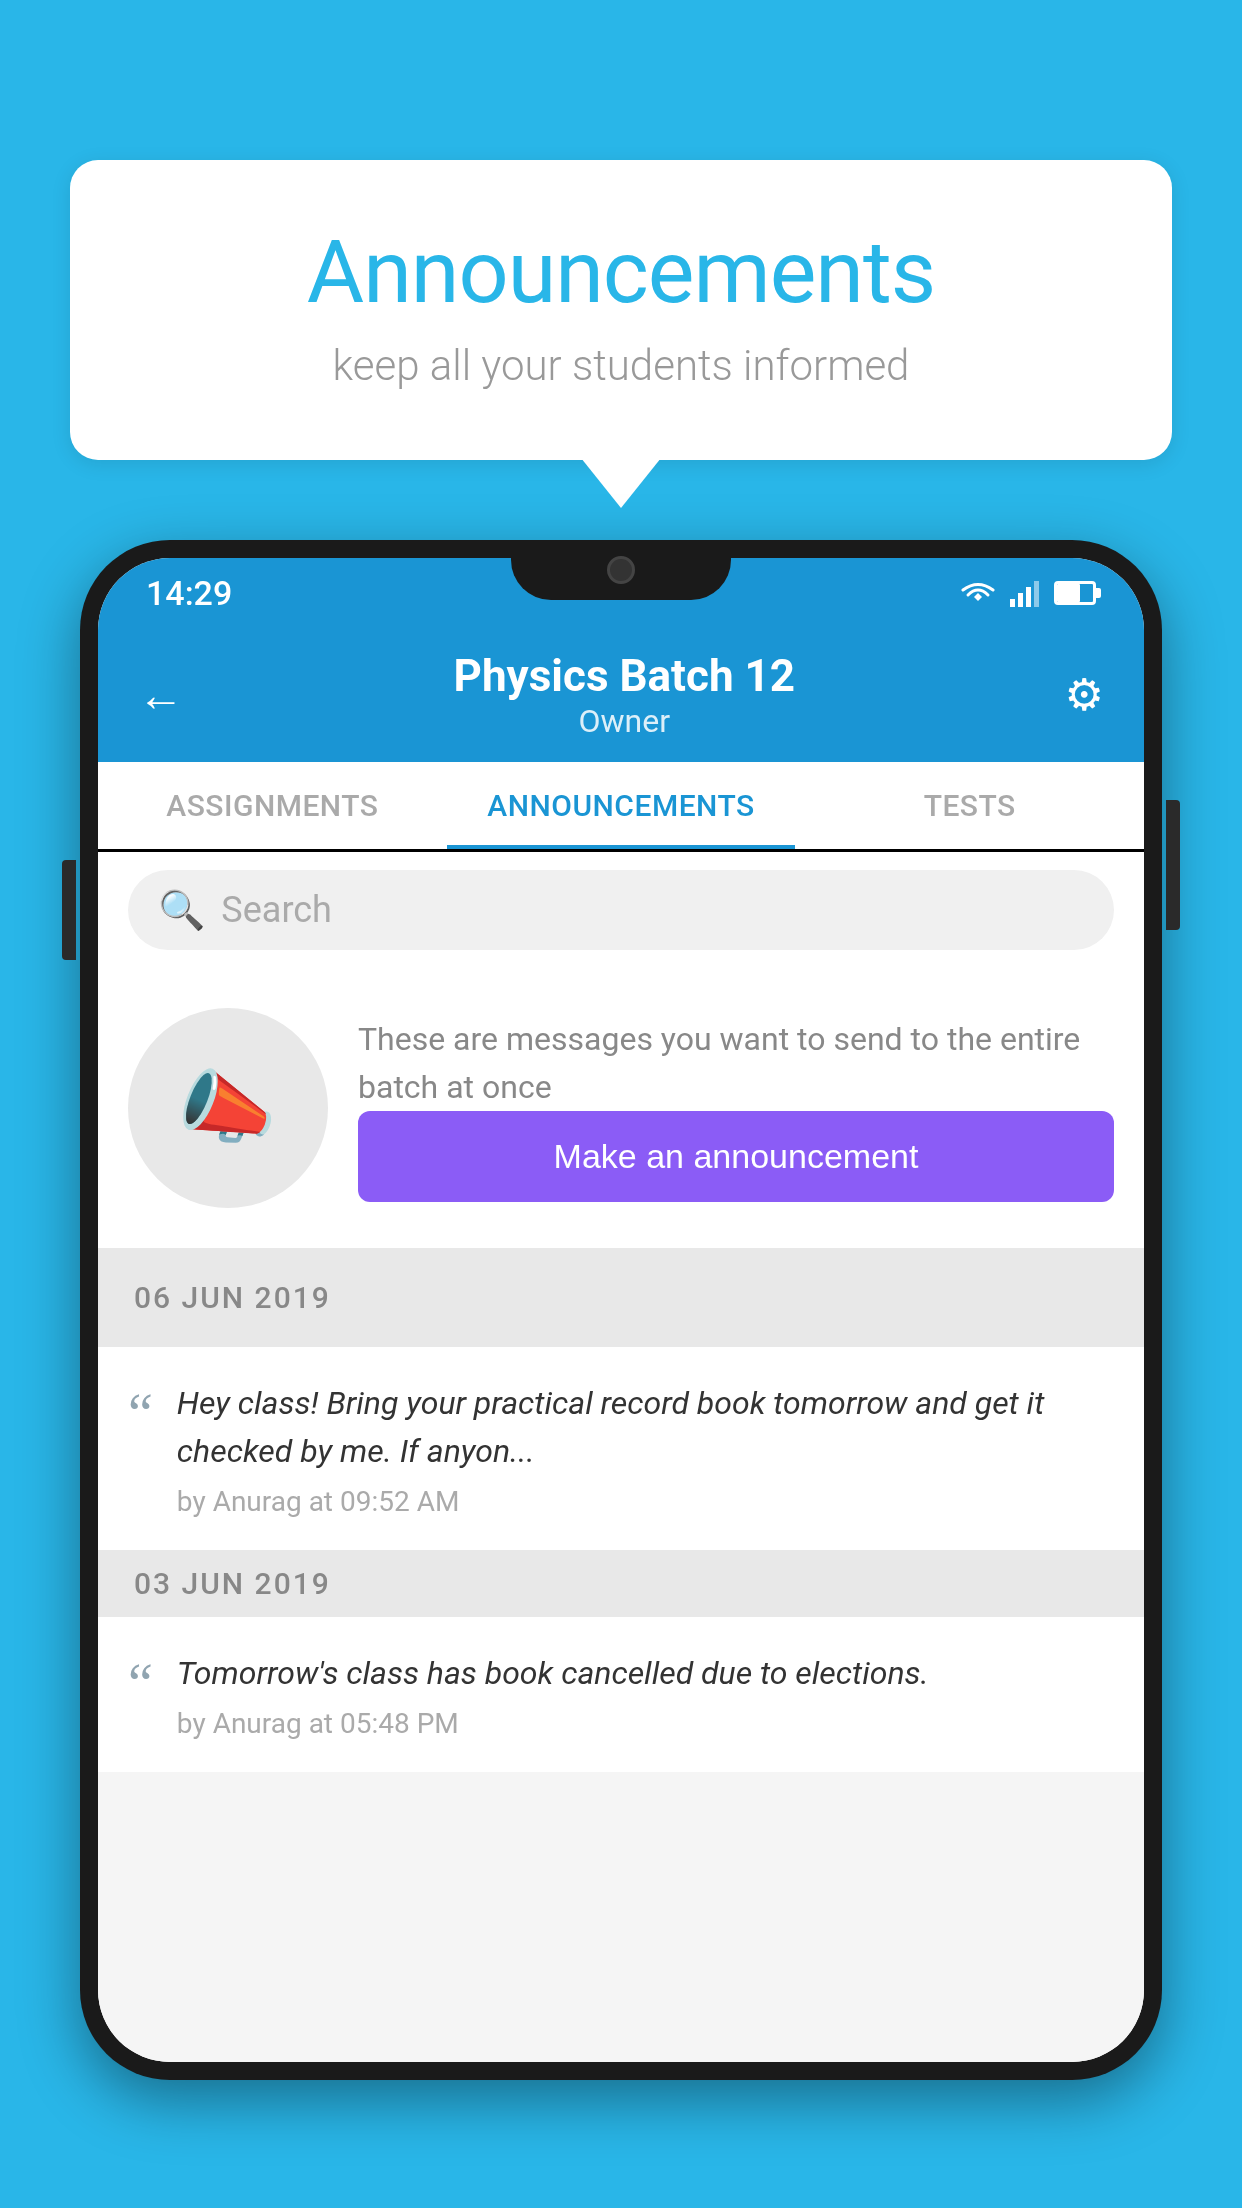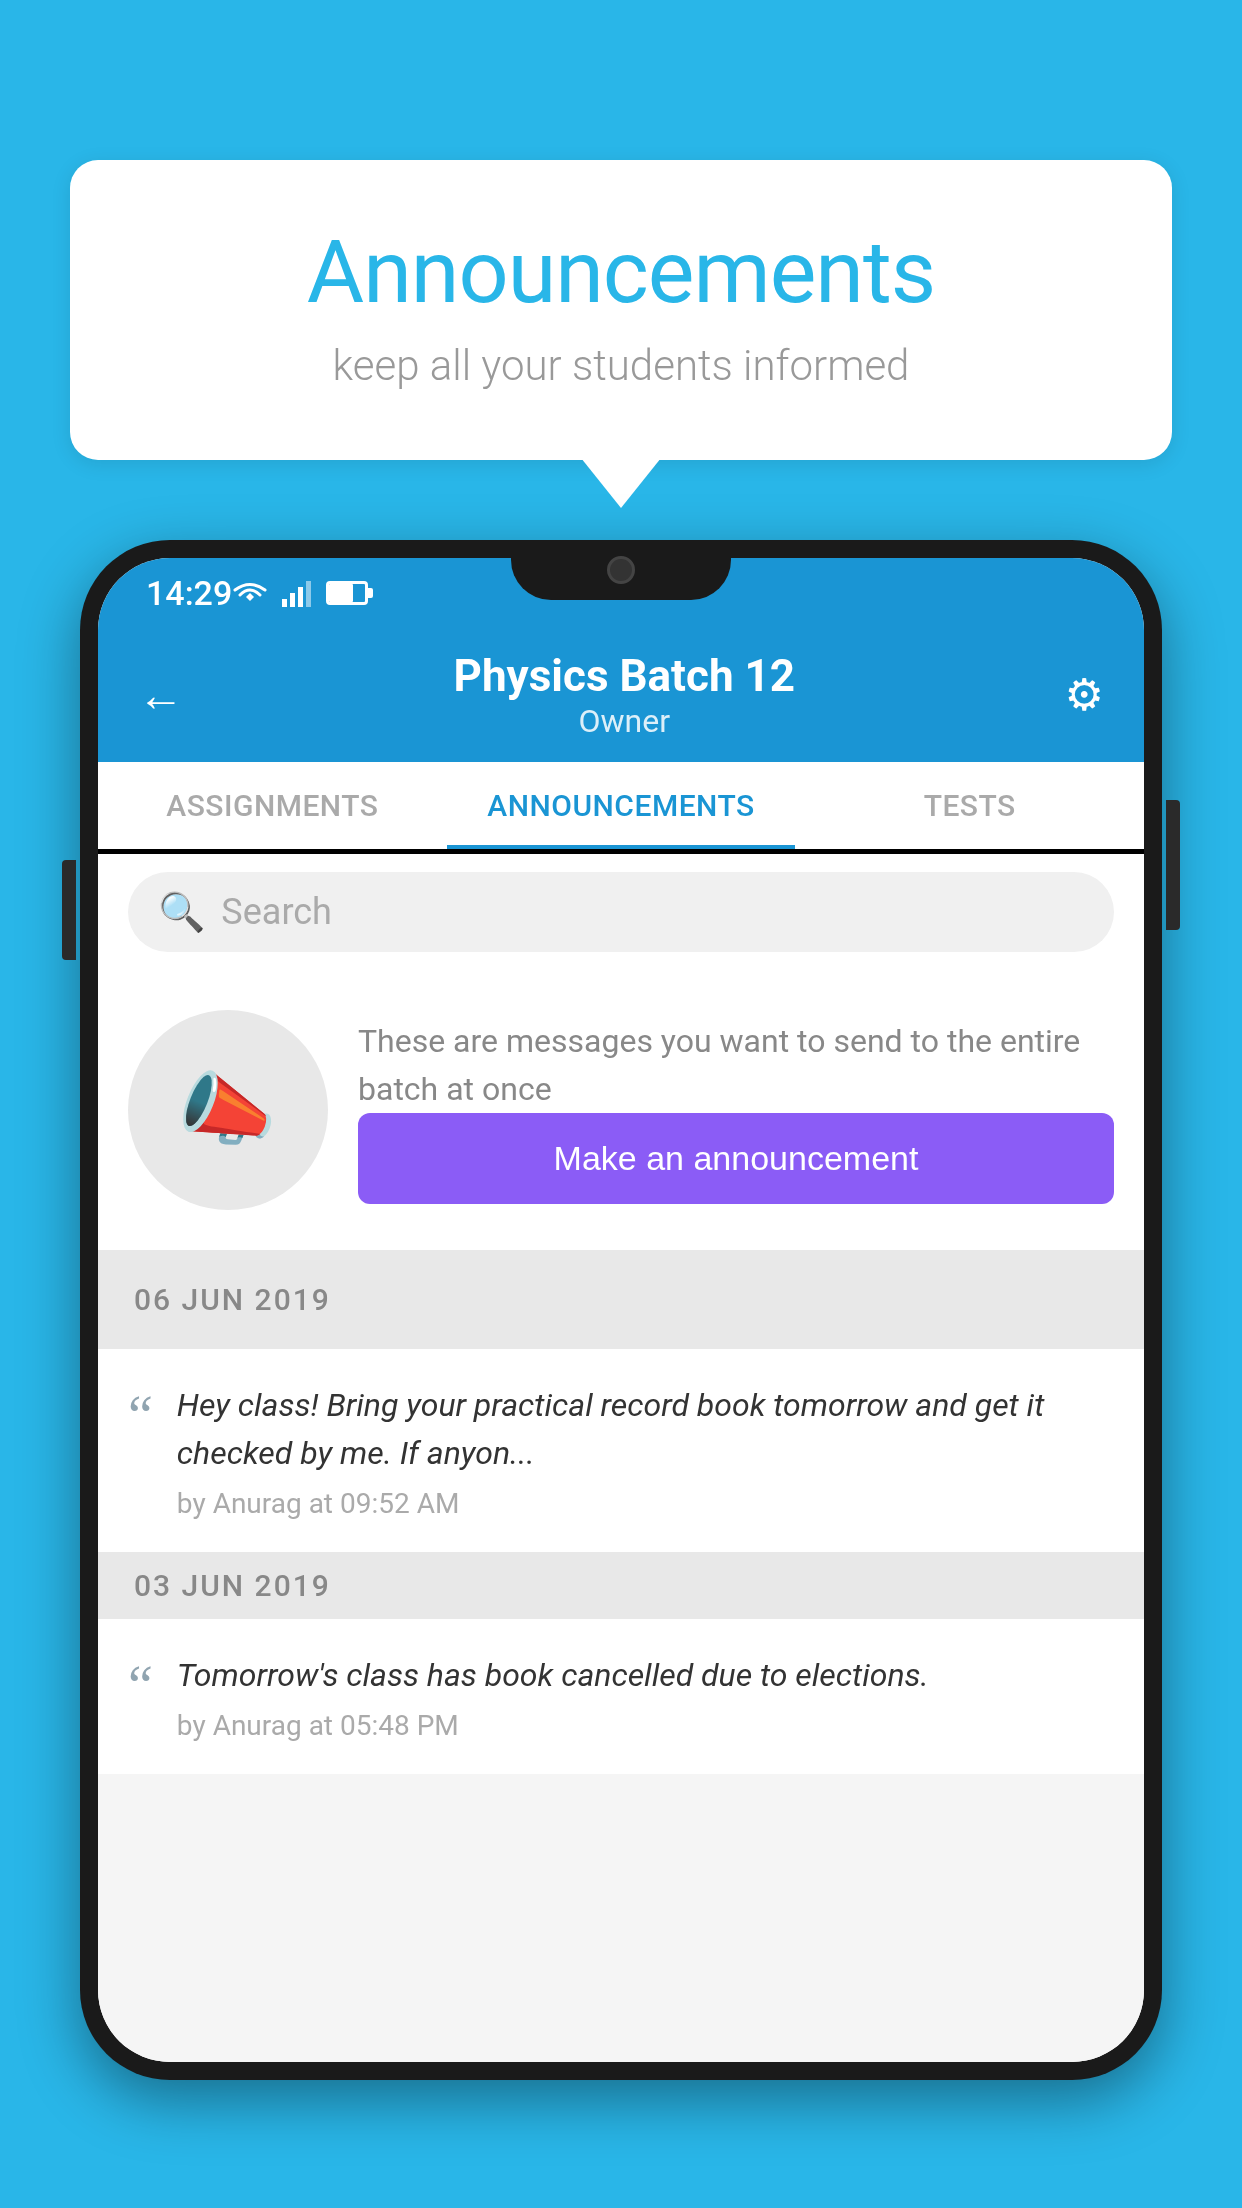--- a/index.html
+++ b/index.html
@@ -113,20 +113,21 @@
       display: flex;
       flex-direction: column;
     }
 
     
     .status-bar {
       background: #1a95d4;
       height: 70px;
       display: flex;
       align-items: center;
+      justify-content: space-between;
       padding: 0 48px;
       flex-shrink: 0;
     }
 
     .status-time {
       color: white;
       font-size: 34px;
       font-weight: 500;
     }
 
@@ -233,21 +234,21 @@
     .header-gear {
       color: white;
       font-size: 44px;
       cursor: pointer;
     }
 
     
     .tabs-bar {
       background: white;
       display: flex;
-      border-bottom: 5px solid #000000;
+      border-bottom: 3px solid #000000;
       flex-shrink: 0;
     }
 
     .tab-item {
       flex: 1;
       text-align: center;
       padding: 26px 10px;
       font-size: 30px;
       font-weight: 500;
       color: #aaa;

